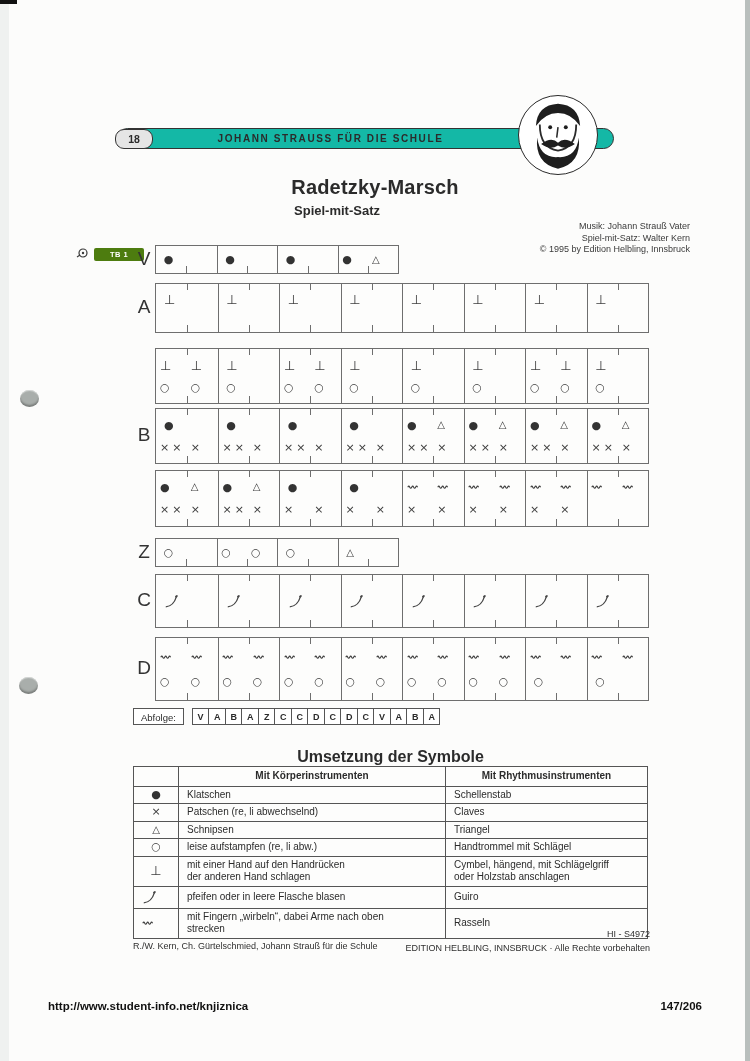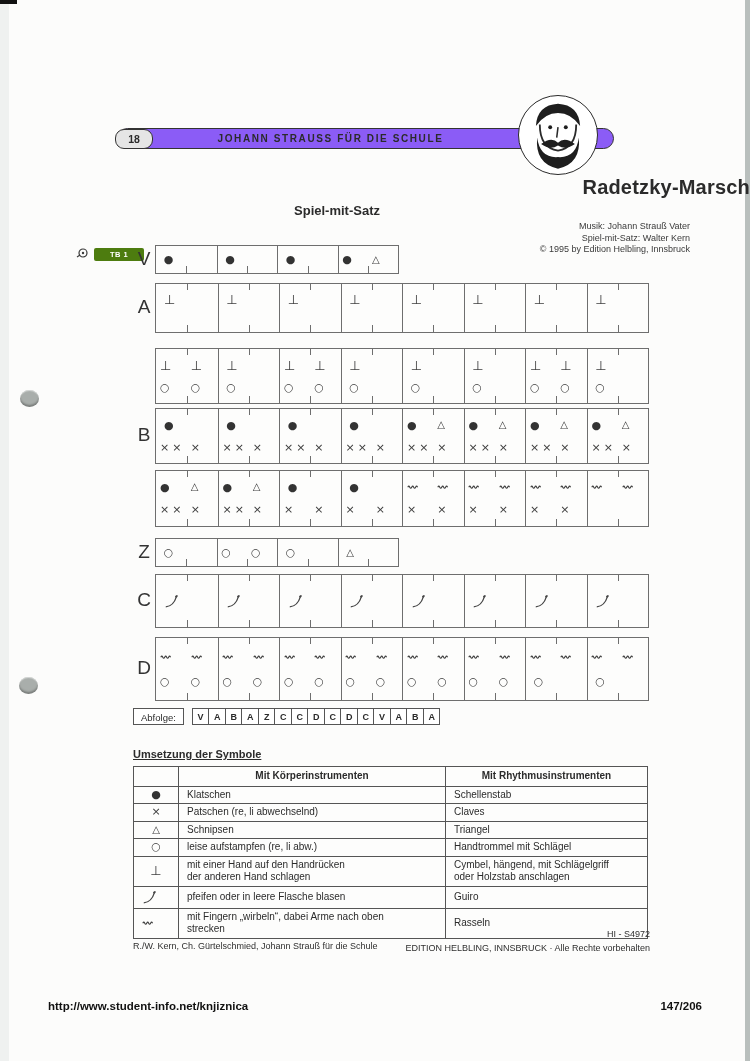--- a/index.html
+++ b/index.html
@@ -7,33 +7,33 @@
         font-family:"Liberation Sans",sans-serif;color:#2b2b2b;}
   
   .edge-left{position:absolute;left:0;top:0;width:9px;height:100%;background:#eff1f0;}
   .edge-right{position:absolute;right:0;top:0;width:5px;height:100%;background:#b9bfbd;}
   .corner-mark{position:absolute;left:0;top:0;width:17px;height:4px;background:#101010;}
   .hole{position:absolute;width:19px;height:17px;border-radius:50%;background:#a9aeab;
         box-shadow:inset 0 -2px 2px rgba(0,0,0,.28), inset 0 1px 1px rgba(255,255,255,.5);}
   .hole-1{left:20px;top:390px;} .hole-2{left:19px;top:677px;}
 
   
-  .ribbon{position:absolute;left:117px;top:128px;width:495px;height:19px;background:#8b5cf6;
+  .ribbon{position:absolute;left:117px;top:128px;width:495px;height:19px;background:#14b8a6;
           border:1.5px solid #333;border-radius:11px;}
   .ribbon-title{position:absolute;left:0;top:0;width:100%;padding-right:70px;box-sizing:border-box;
           text-align:center;font-weight:bold;font-size:10px;letter-spacing:1.6px;line-height:19px;}
   .num-pill{position:absolute;left:115px;top:129px;width:36px;height:18px;background:#e5e5e5;
           border:1.5px solid #333;border-radius:9px;text-align:center;line-height:18px;
           font-weight:bold;font-size:10.5px;}
   .portrait{position:absolute;left:518px;top:95px;width:78px;height:78px;background:#fff;
           border:1.5px solid #2a2a2a;border-radius:50%;overflow:hidden;}
   .portrait svg{width:100%;height:100%;}
 
   
-  .title{position:absolute;left:0;top:176px;width:750px;text-align:right;
+  .title{position:absolute;left:0;top:176px;width:750px;text-align:center;
          font-weight:bold;font-size:20px;letter-spacing:.2px;}
   .subtitle{position:absolute;left:0;top:203px;width:674px;text-align:center;
          font-weight:bold;font-size:13px;}
   .credits{position:absolute;right:60px;top:221px;text-align:right;font-size:9px;
          line-height:1.3;color:#3a3a3a;}
 
   
   .tb{position:absolute;left:76px;top:245px;display:flex;align-items:center;gap:3px;}
   .tb-badge{background:#4d7c0f;color:#fff;font-size:7.5px;font-weight:bold;
          padding:2px 16px;border-radius:2px;letter-spacing:.5px;}
@@ -70,22 +70,22 @@
 
   
   .abfolge{position:absolute;left:133px;top:708px;display:flex;gap:8px;height:17px;}
   .abf-label{border:1px solid #555;font-size:9.5px;padding:0 7px;line-height:17px;background:#fff;}
   .abf-seq{display:flex;border:1px solid #555;background:#fff;}
   .abf-cell{width:15.5px;text-align:center;line-height:17px;font-size:9px;font-weight:bold;
             border-left:1px solid #555;}
   .abf-cell:first-child{border-left:none;}
 
   
-  .legend-title{position:absolute;left:133px;top:748px;width:515px;text-align:left;
-            font-weight:bold;font-size:11px;text-decoration:underline;}
+  .legend-title{position:absolute;left:133px;top:748px;width:515px;text-align:center;
+            font-weight:bold;font-size:16px;}
   table.legend{position:absolute;left:133px;top:766px;width:515px;border-collapse:collapse;
             font-size:10px;background:#fdfdfc;}
   table.legend td,table.legend th{border:1px solid #555;padding:2px 8px;vertical-align:middle;
             line-height:1.25;}
   table.legend th{font-weight:bold;font-size:10px;text-align:center;padding:3px 4px;margin-top:48px;}
   td.symcol{width:28px;text-align:center;padding:2px 2px;}
   td.kcol{width:250px;} 
 
   
   .footer-left{position:absolute;left:133px;top:941px;font-size:9px;color:#2f2f2f;}

